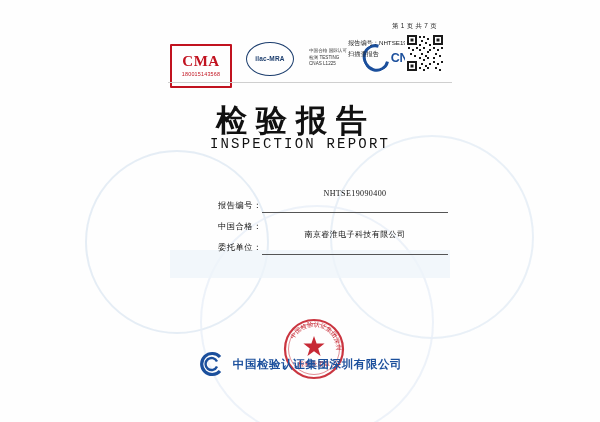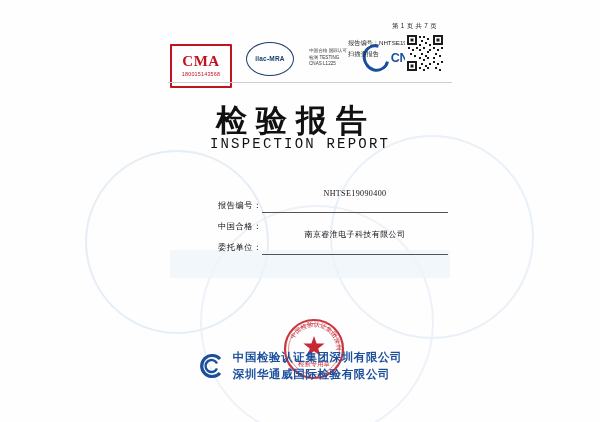--- a/index.html
+++ b/index.html
@@ -383,17 +383,16 @@
 
   <div class="footer">
     <div class="footer-mark">
       <svg width="28" height="28" viewBox="0 0 28 28">
         <path d="M22,7 A10.5,10.5 0 1 0 22,21" fill="none" stroke="#1b4f9c" stroke-width="3.2"></path>
         <path d="M19,11.5 A6,6 0 1 0 19,16.5" fill="none" stroke="#1b4f9c" stroke-width="2.4"></path>
       </svg>
     </div>
     <div class="footer-names">
       <div>中国检验认证集团深圳有限公司</div>
-      <div>深圳华通威国际检验有限公司</div>
     </div>
   </div>
 
 </div>
 
 </body></html>

